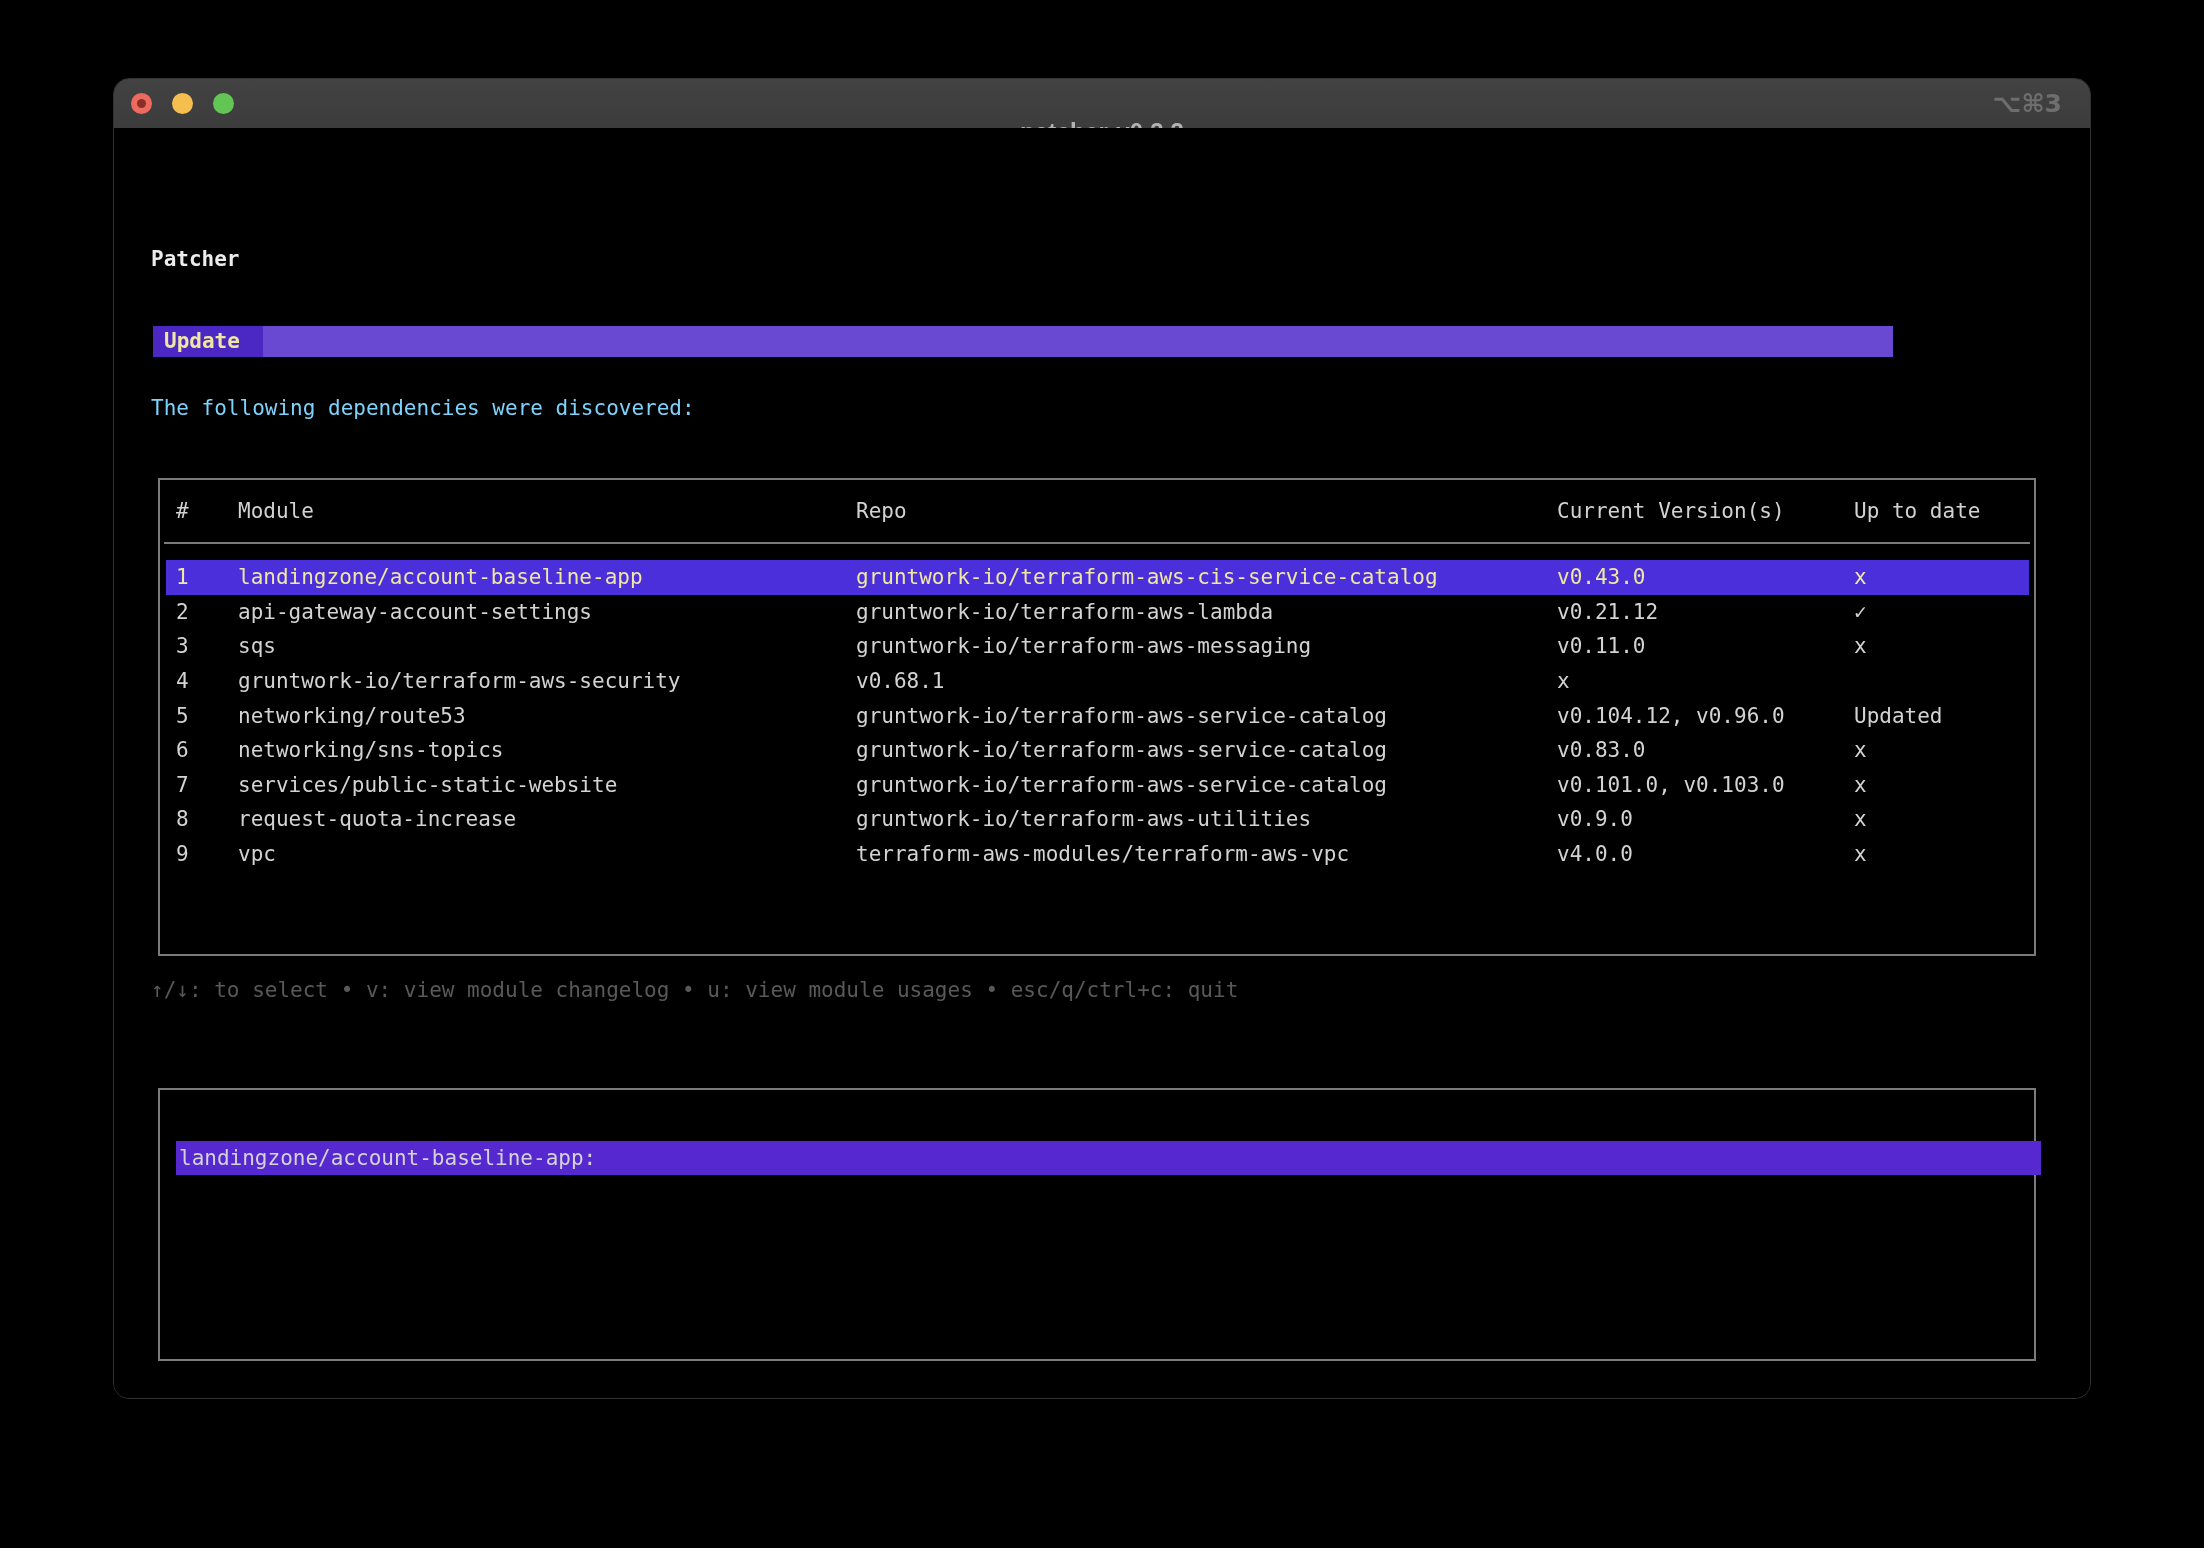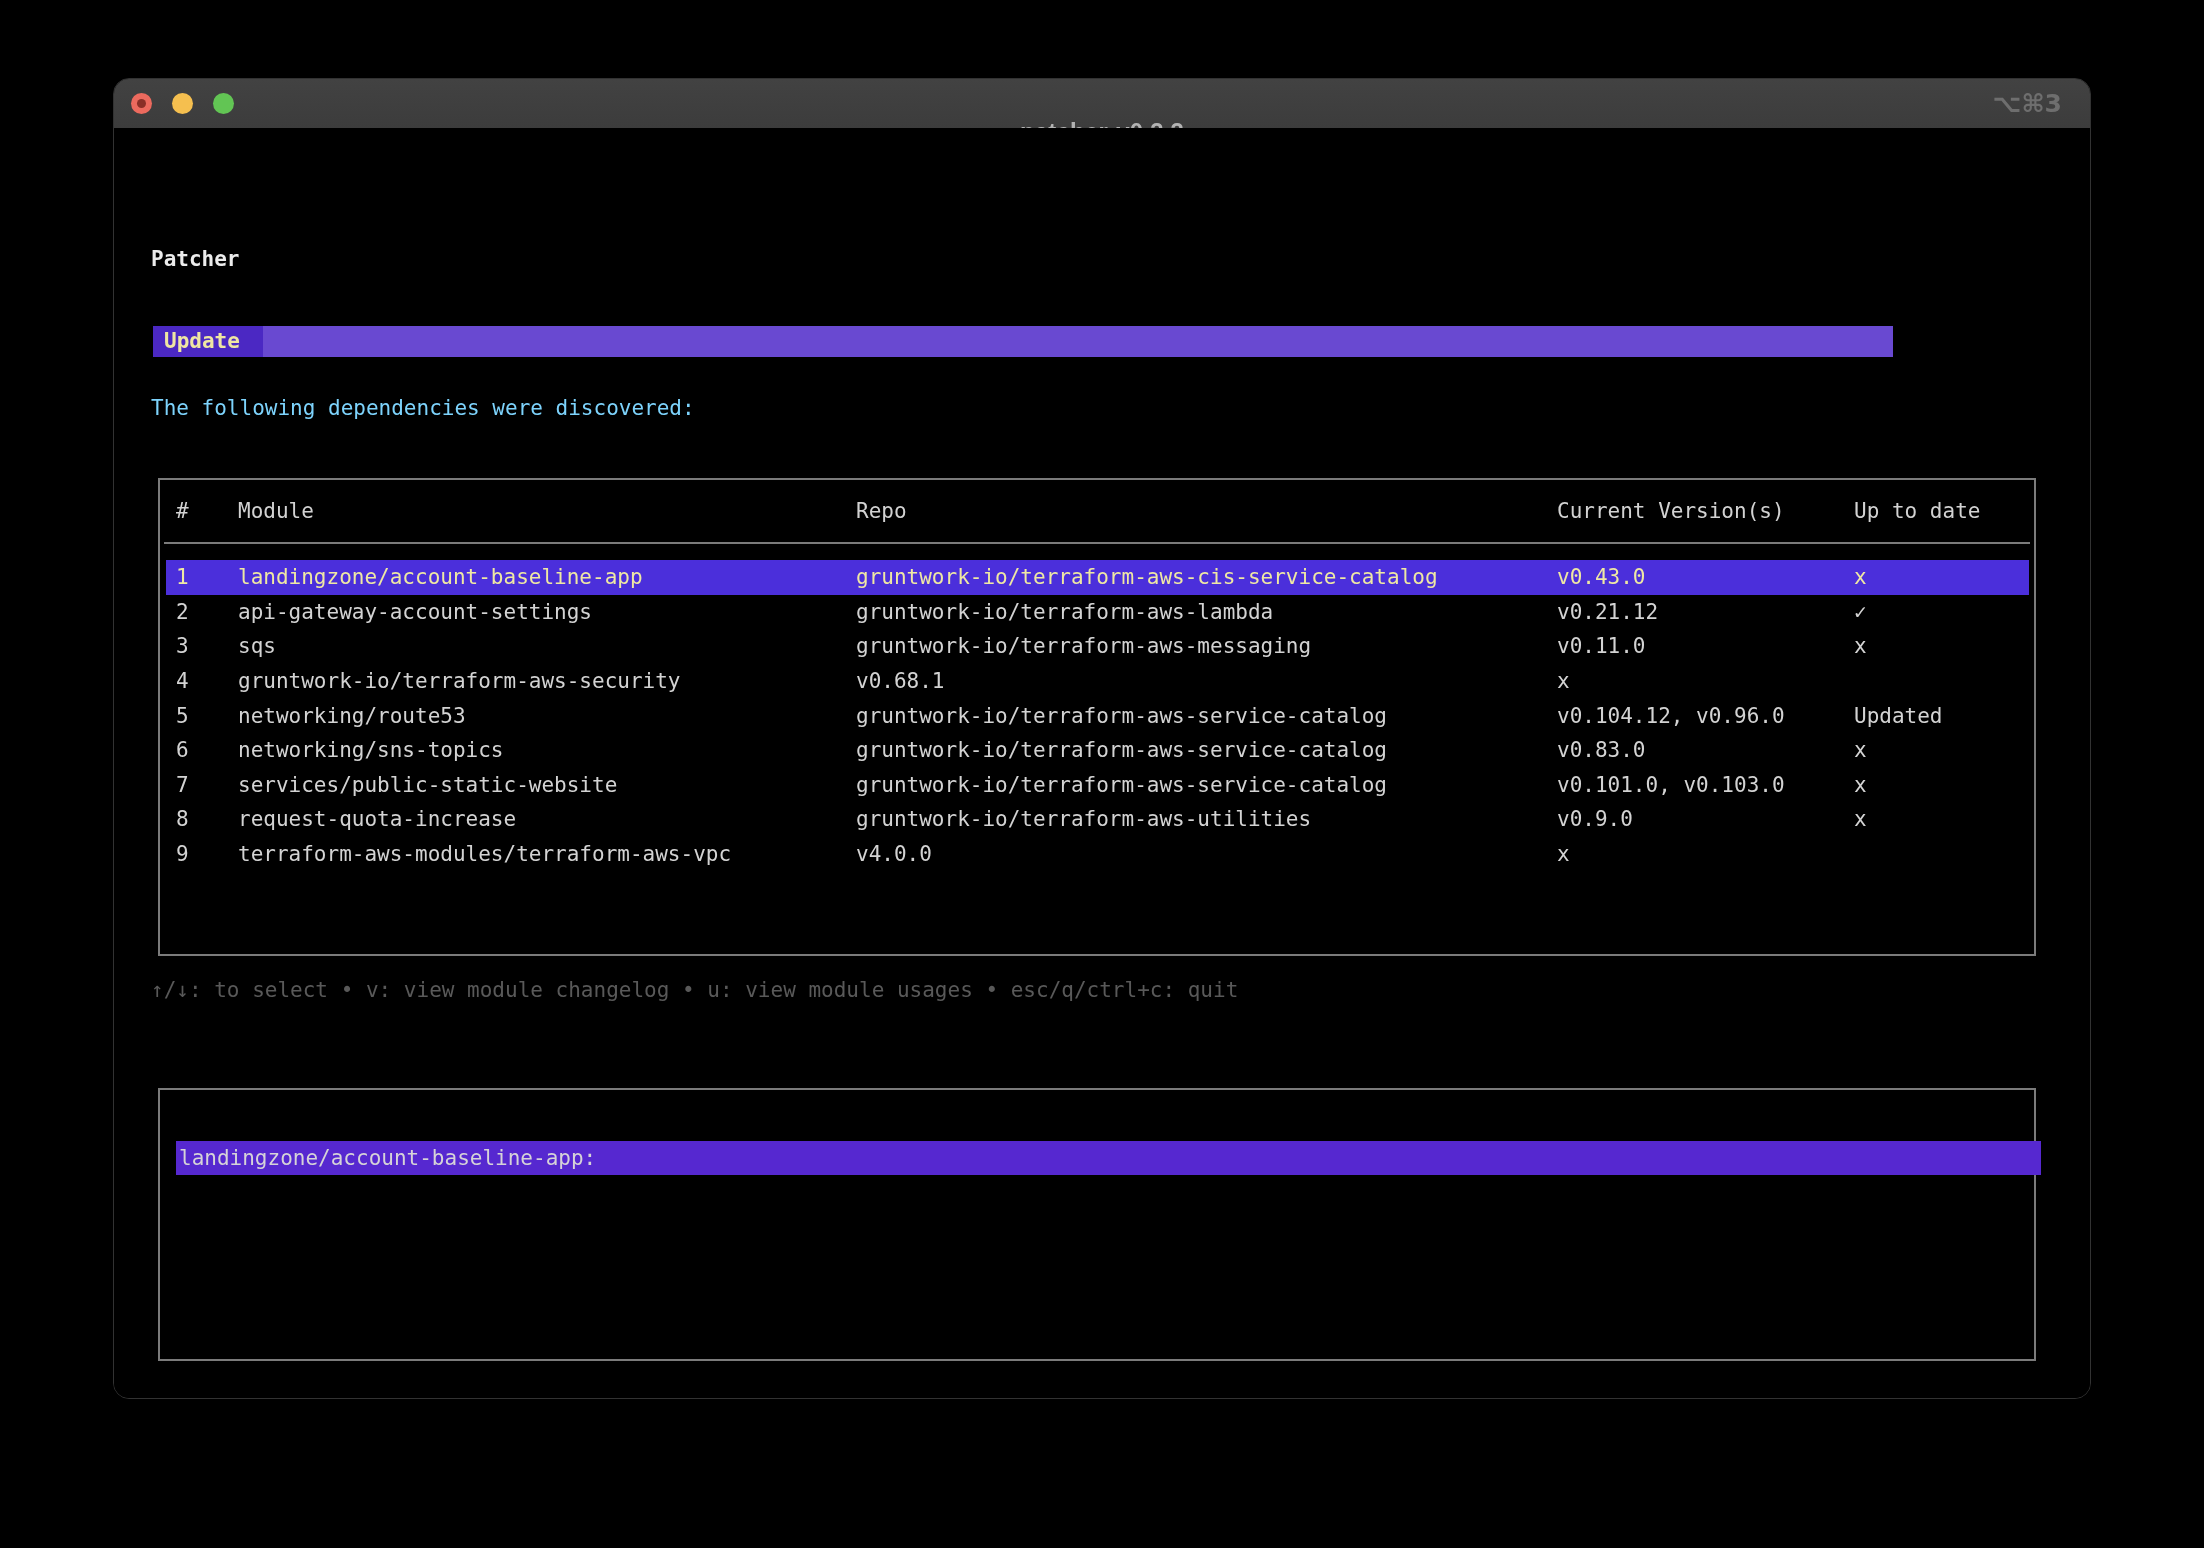--- a/index.html
+++ b/index.html
@@ -159,20 +159,21 @@
   </div>
           <div class="trow grid-cols">
     <div>8</div>
     <div>request-quota-increase</div>
     <div>gruntwork-io/terraform-aws-utilities</div>
     <div>v0.9.0</div>
     <div>x</div>
   </div>
           <div class="trow grid-cols">
     <div>9</div>
+    <div>vpc</div>
     <div>terraform-aws-modules/terraform-aws-vpc</div>
     <div>v4.0.0</div>
     <div>x</div>
   </div>
         </div>
     </div>
 
     <div class="helpbar">↑/↓: to select • v: view module changelog • u: view module usages • esc/q/ctrl+c: quit</div>
 
     <div class="detail-box">

